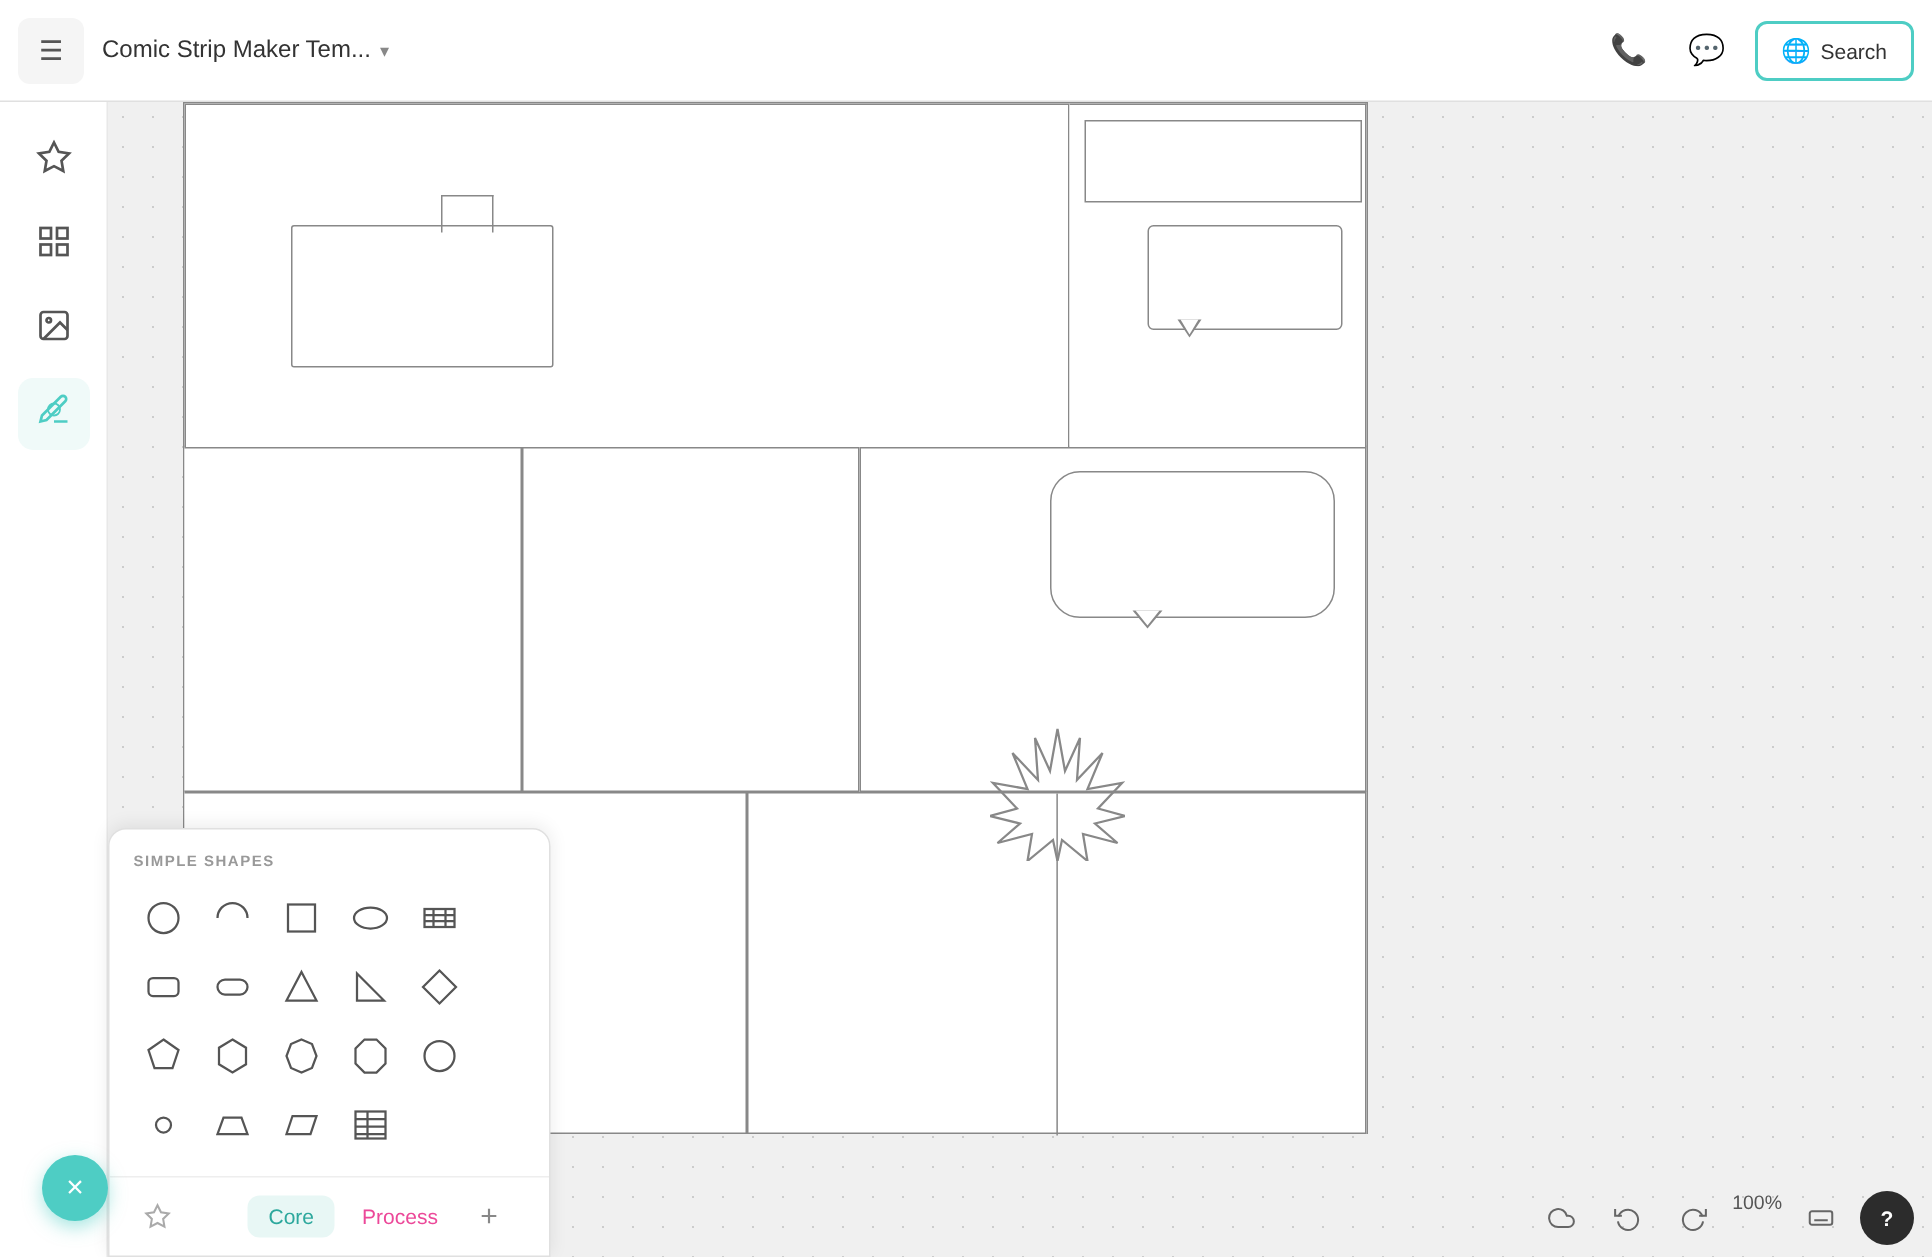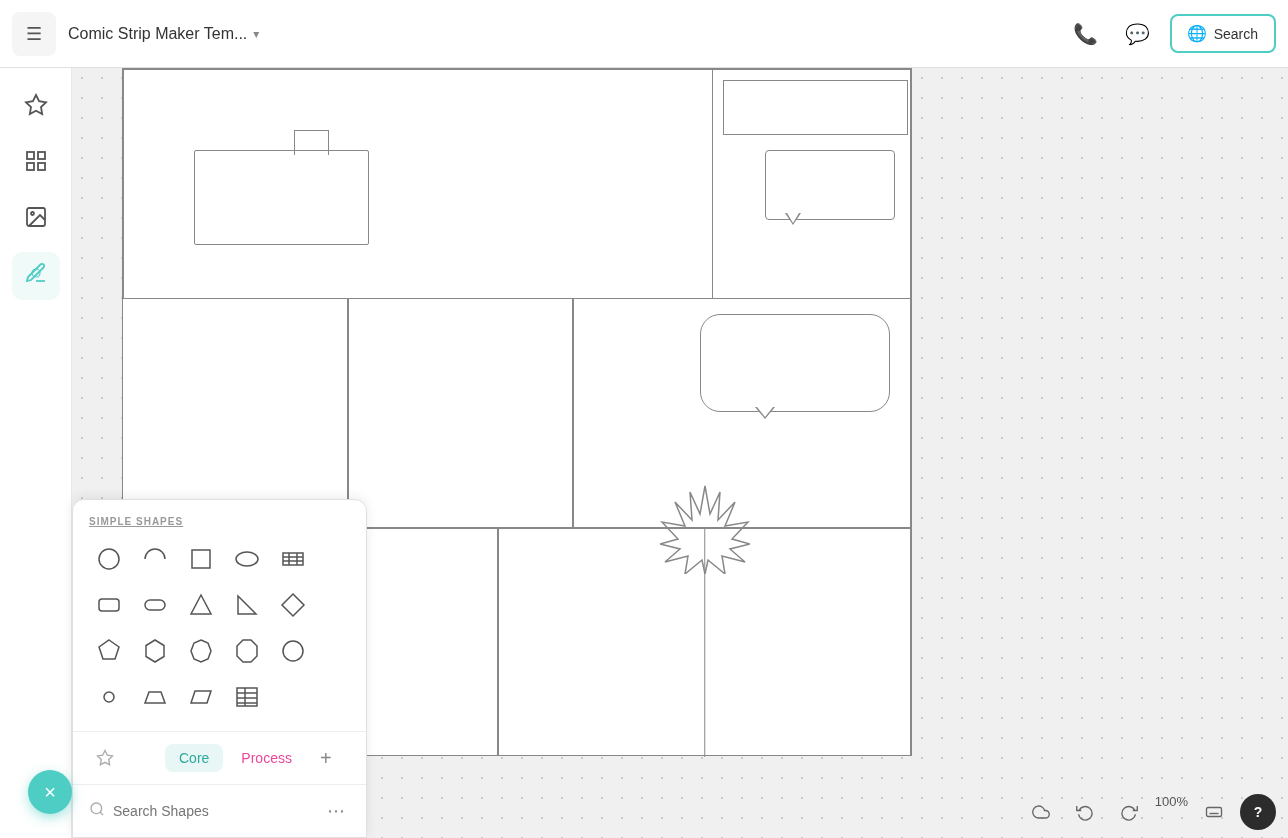--- a/index.html
+++ b/index.html
@@ -154,21 +154,21 @@
     
     .shapes-panel {
       position: fixed; left: 72px; bottom: 0; width: 295px;
       background: #fff; border: 1px solid #e0e0e0; border-radius: 12px 12px 0 0;
       z-index: 95; padding: 16px 16px 0;
       box-shadow: 0 -2px 12px rgba(0,0,0,0.08);
     }
 
     .shapes-panel-header {
       font-size: 10px; font-weight: 600; color: #999; letter-spacing: 1px;
-      margin-bottom: 12px; text-transform: uppercase; text-decoration: underline;
+      margin-bottom: 12px; text-transform: uppercase;
     }
 
     .shapes-grid {
       display: grid; grid-template-columns: repeat(5, 40px); gap: 6px;
       margin-bottom: 14px;
     }
 
     .shape-item {
       width: 40px; height: 40px; display: flex; align-items: center; justify-content: center;
       cursor: pointer; border-radius: 6px;
@@ -473,32 +473,20 @@
     <button class="tab-star-btn">
       <svg width="18" height="18" viewBox="0 0 24 24" fill="none" stroke="#aaa" stroke-width="1.8">
         <polygon points="12,2 15.09,8.26 22,9.27 17,14.14 18.18,21.02 12,17.77 5.82,21.02 7,14.14 2,9.27 8.91,8.26"></polygon>
       </svg>
     </button>
     <button class="tab-btn active">Core</button>
     <button class="tab-btn inactive">Process</button>
     <button class="tab-add-btn">+</button>
   </div>
 
-  <div class="shapes-search">
-    <span class="search-icon-wrap">
-      <svg width="16" height="16" viewBox="0 0 24 24" fill="none" stroke="#aaa" stroke-width="2">
-        <circle cx="11" cy="11" r="8"></circle>
-          <line x1="21" y1="21" x2="16.65" y2="16.65"></line>
-      </svg>
-    </span>
-    <input class="search-input" type="text" placeholder="Search Shapes" style="">
-    <button class="search-more-btn">
-      <span>⋯</span>
-    </button>
-  </div>
 </div>
 
 <div class="bottom-toolbar">
   <button class="bt-btn">
     <svg width="18" height="18" viewBox="0 0 24 24" fill="none" stroke="#666" stroke-width="1.8">
       <path d="M18 10h-1.26A8 8 0 1 0 9 20h9a5 5 0 0 0 0-10z"></path>
     </svg>
   </button>
   <button class="bt-btn">
     <svg width="18" height="18" viewBox="0 0 24 24" fill="none" stroke="#666" stroke-width="1.8">

